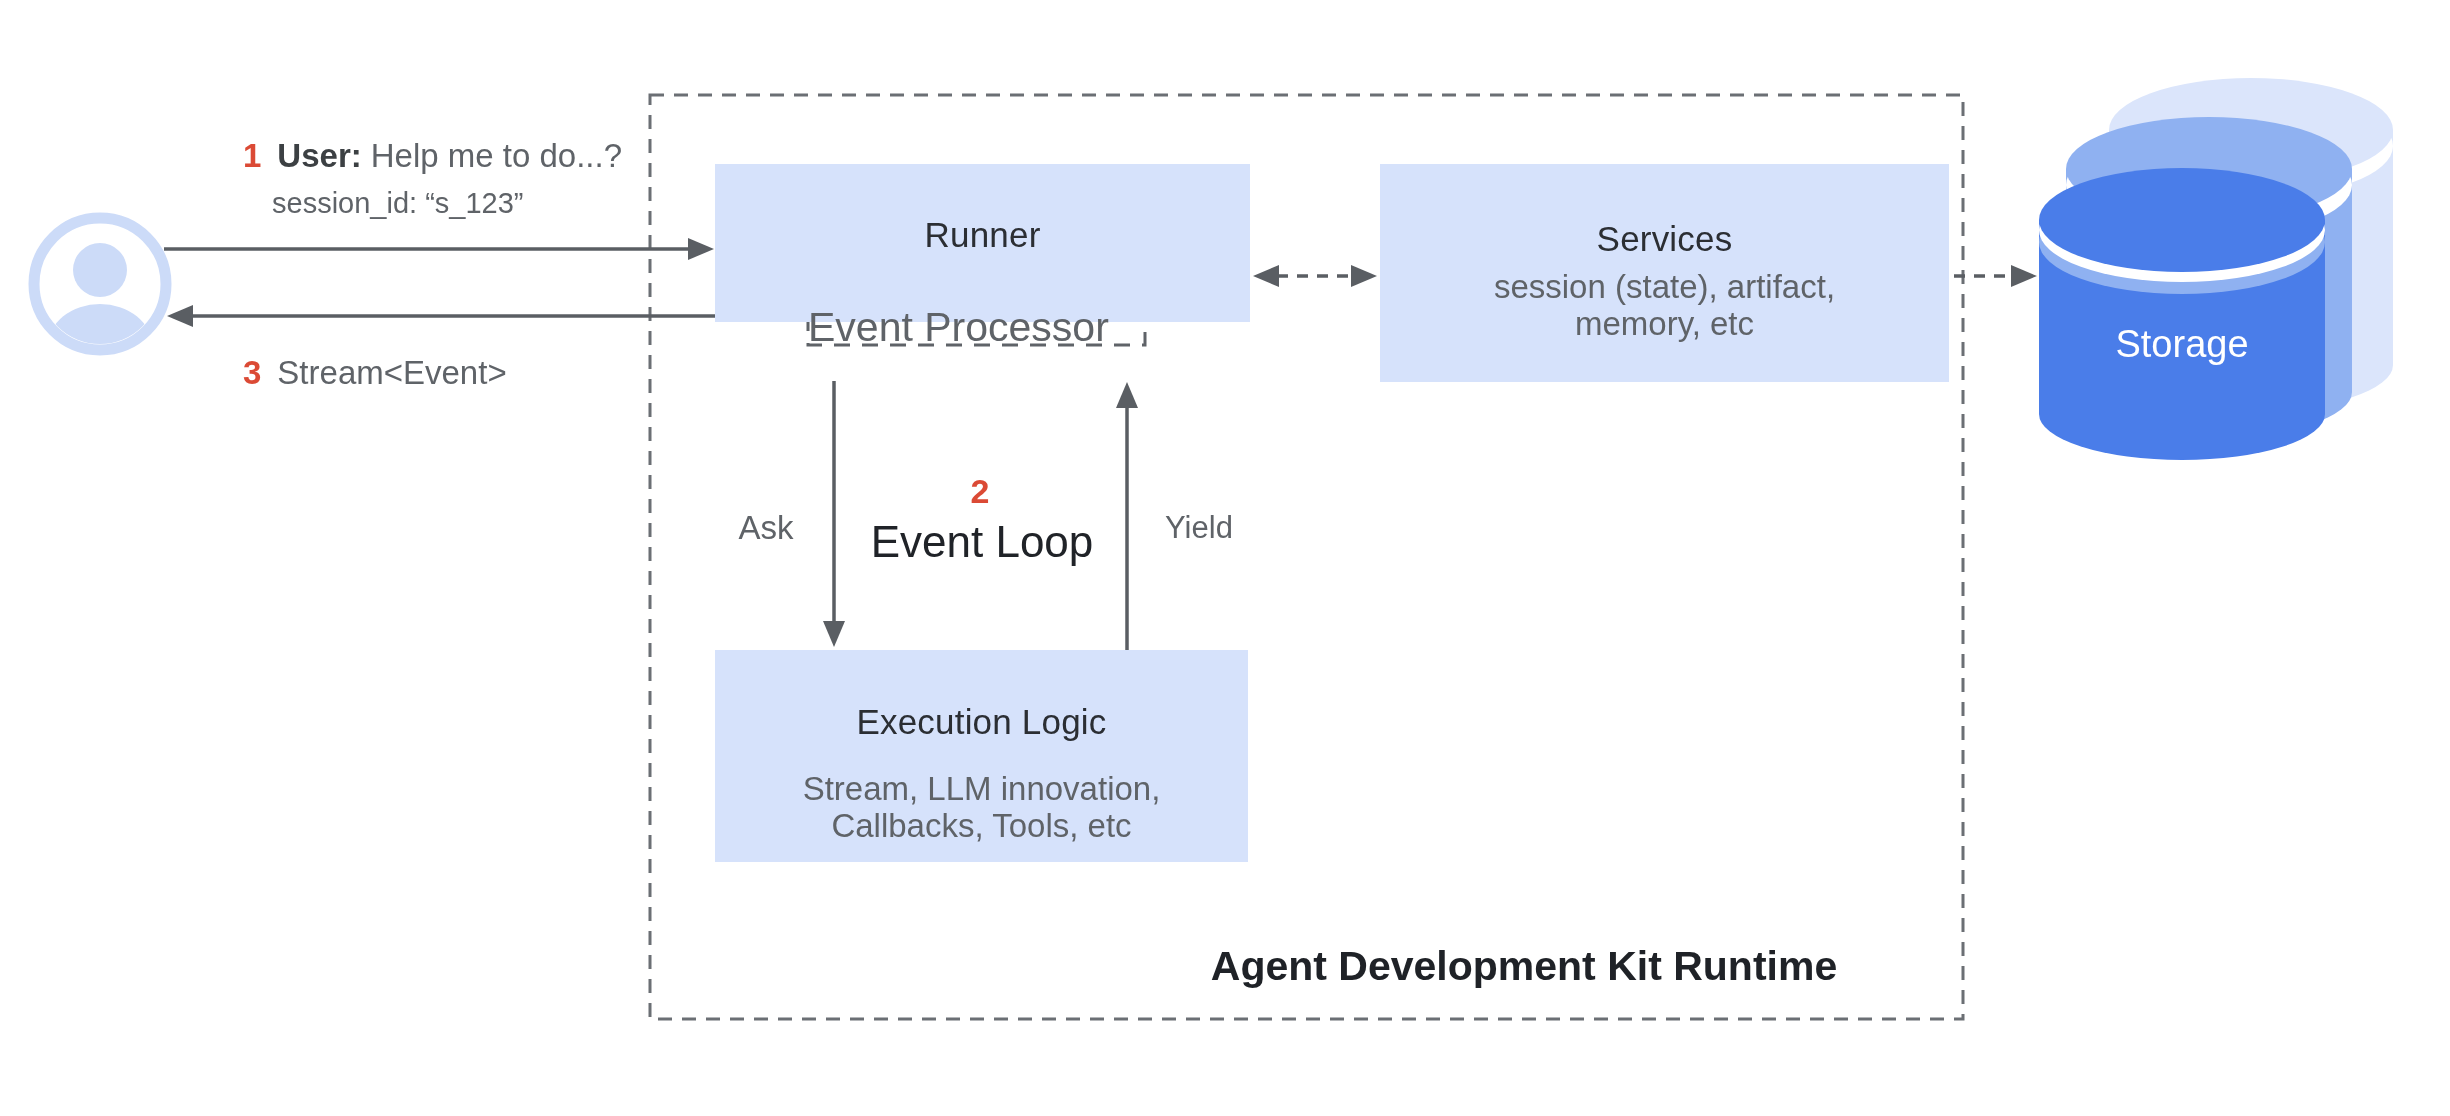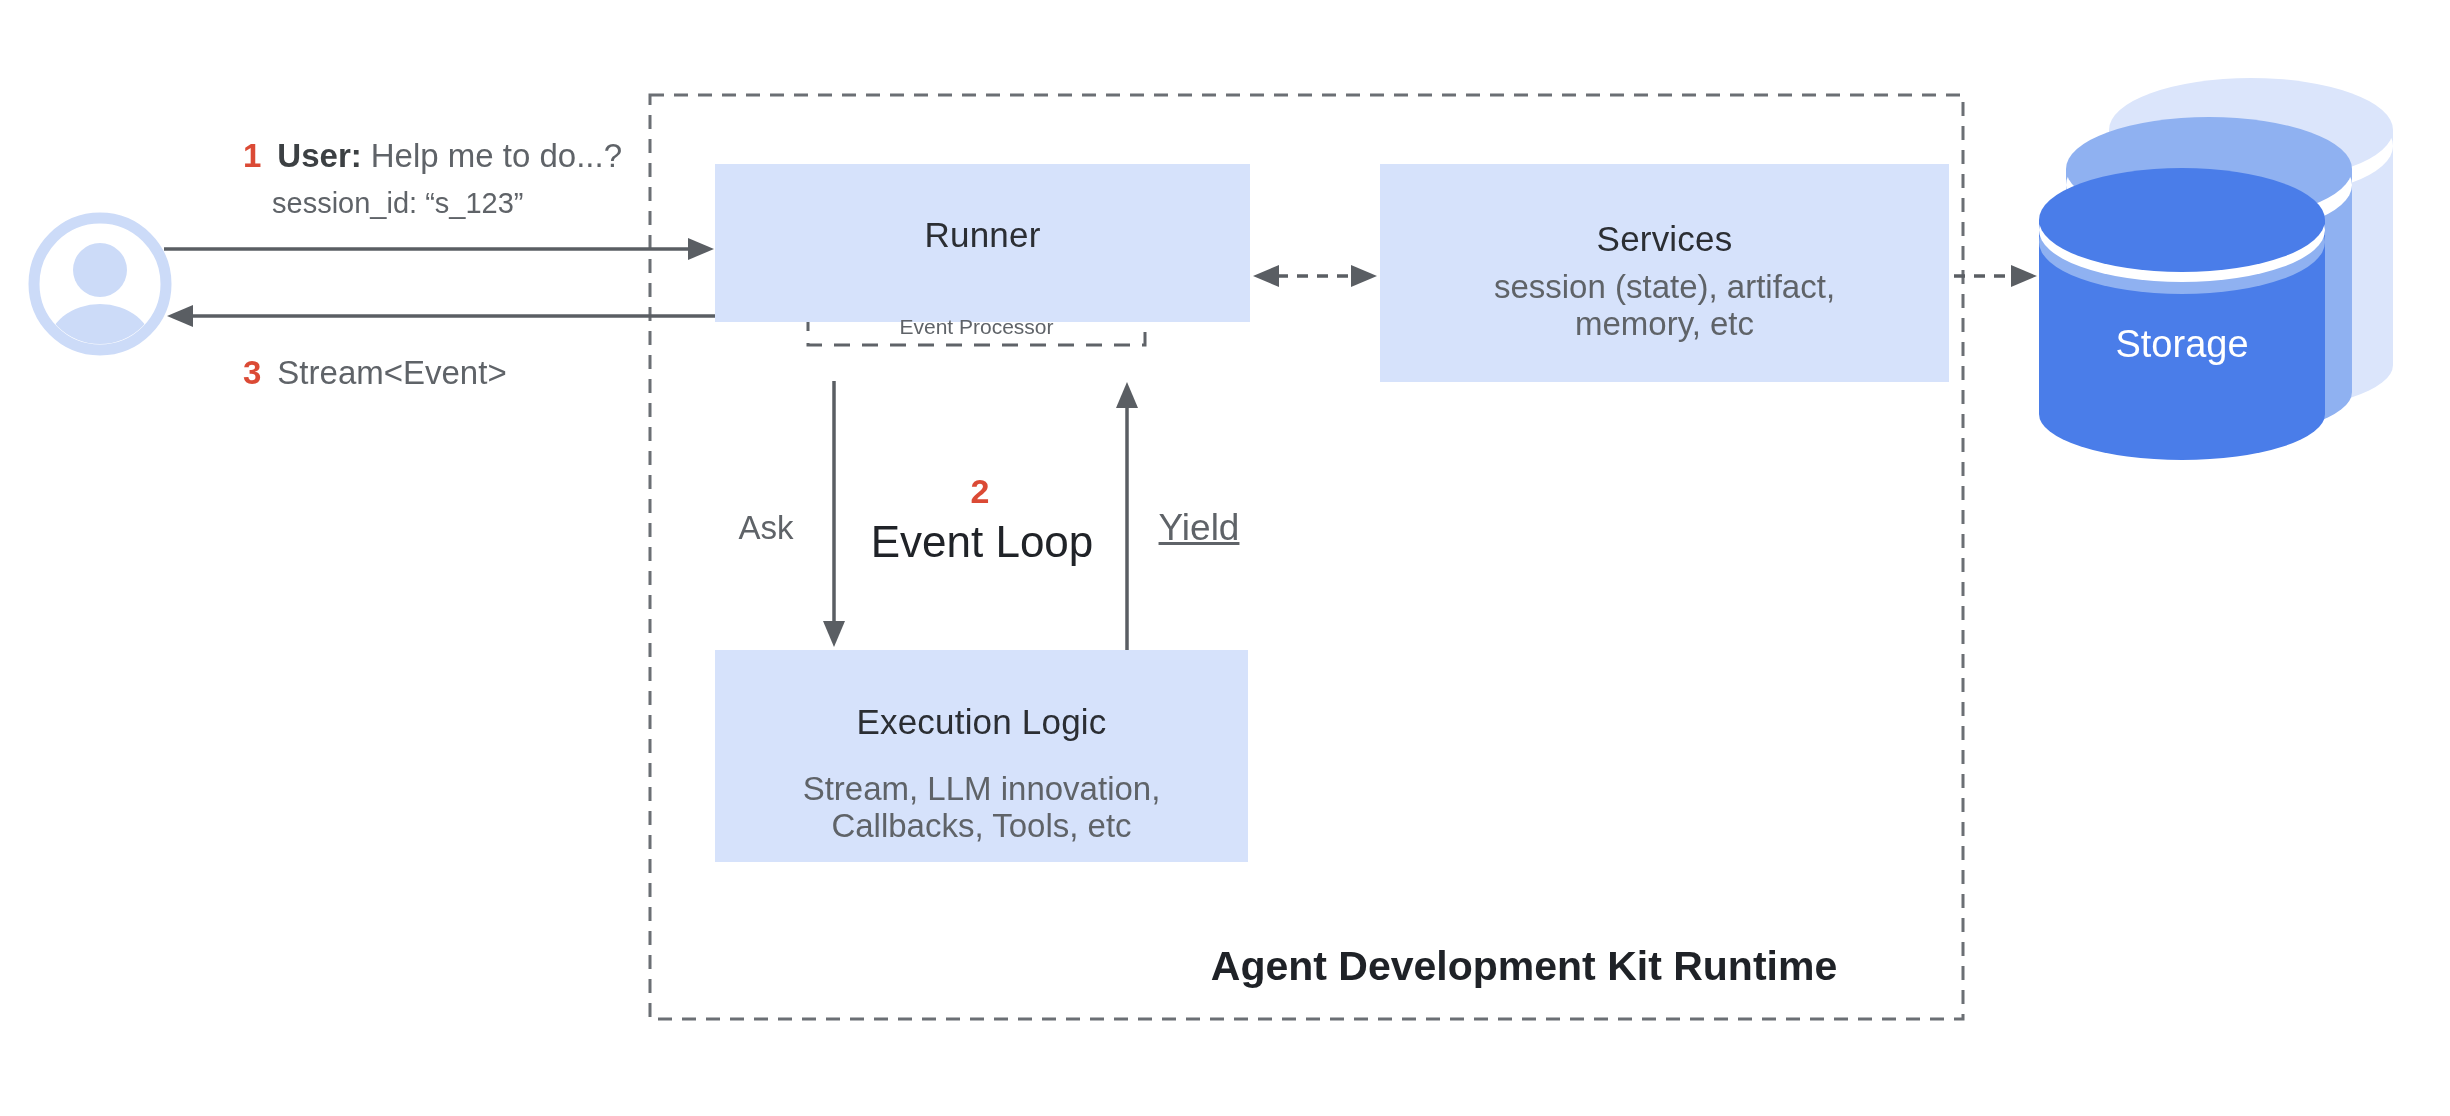--- a/index.html
+++ b/index.html
@@ -57,36 +57,35 @@
   .services  .node-sub   { top: 104px; }
   .execution { left: 715px;  top: 650px; width: 533px; height: 212px; }
   .execution .node-title { top: 50px; }
   .execution .node-sub   { top: 120px; }
 
   
   .ep-label {
     position: absolute;
     left: 808px; top: 306px; width: 337px; height: 40px;
     line-height: 42px;
-    text-align: center;
-    font-size: 21px;
+    font-size: 41px;
     color: #5f6368;
   }
 
   
   .ann { position: absolute; white-space: nowrap; }
   .step1 { left: 243px; top: 134px; font-size: 33px; line-height: 44px; color: #5f6368; }
   .step1 .num  { color: #db4a35; font-weight: 700; margin-right: 16px; }
   .step1 .bold { color: #3c4043; font-weight: 700; margin-right: 9px; }
   .session { left: 272px; top: 185px; font-size: 29px; line-height: 36px; color: #5f6368; }
   .step3 { left: 243px; top: 351px; font-size: 33px; line-height: 44px; color: #5f6368; }
   .step3 .num { color: #db4a35; font-weight: 700; margin-right: 16px; }
 
   .ask    { left: 666px;  top: 506px; width: 200px; text-align: center; font-size: 33px; line-height: 44px; color: #5f6368; }
-  .yield  { left: 1099px; top: 506px; width: 200px; text-align: center; font-size: 37px; line-height: 44px; color: #5f6368; text-decoration: underline; }
+  .yield  { left: 1099px; top: 506px; width: 200px; text-align: center; font-size: 31px; line-height: 44px; color: #5f6368; }
   .step2num  { left: 930px; top: 469px; width: 100px; text-align: center; font-size: 34px; line-height: 44px; font-weight: 700; color: #db4a35; }
   .eventloop { left: 732px; top: 515px; width: 500px; text-align: center; font-size: 44px; line-height: 54px; color: #202328; }
 
   .adk-label {
     left: 1124px; top: 941px; width: 800px;
     text-align: center;
     font-size: 41px; line-height: 50px;
     color: #1f2227;
     font-weight: bold;
   }

